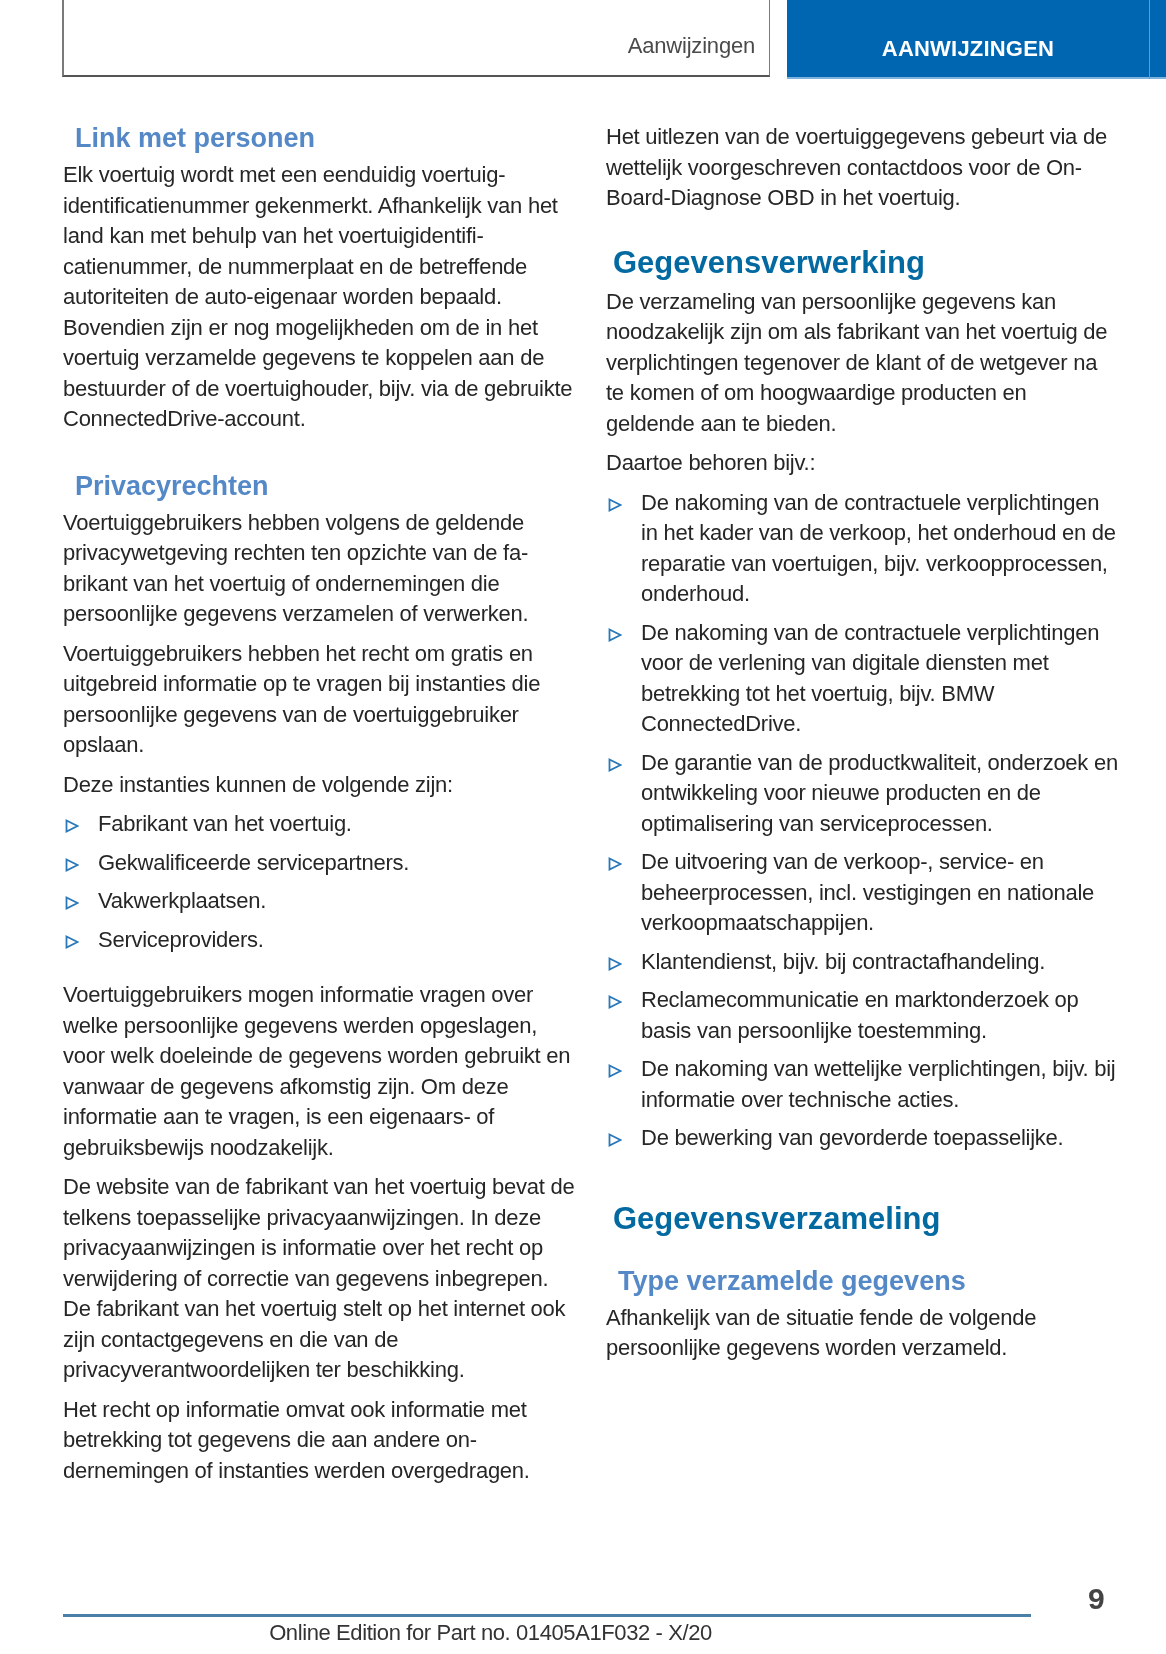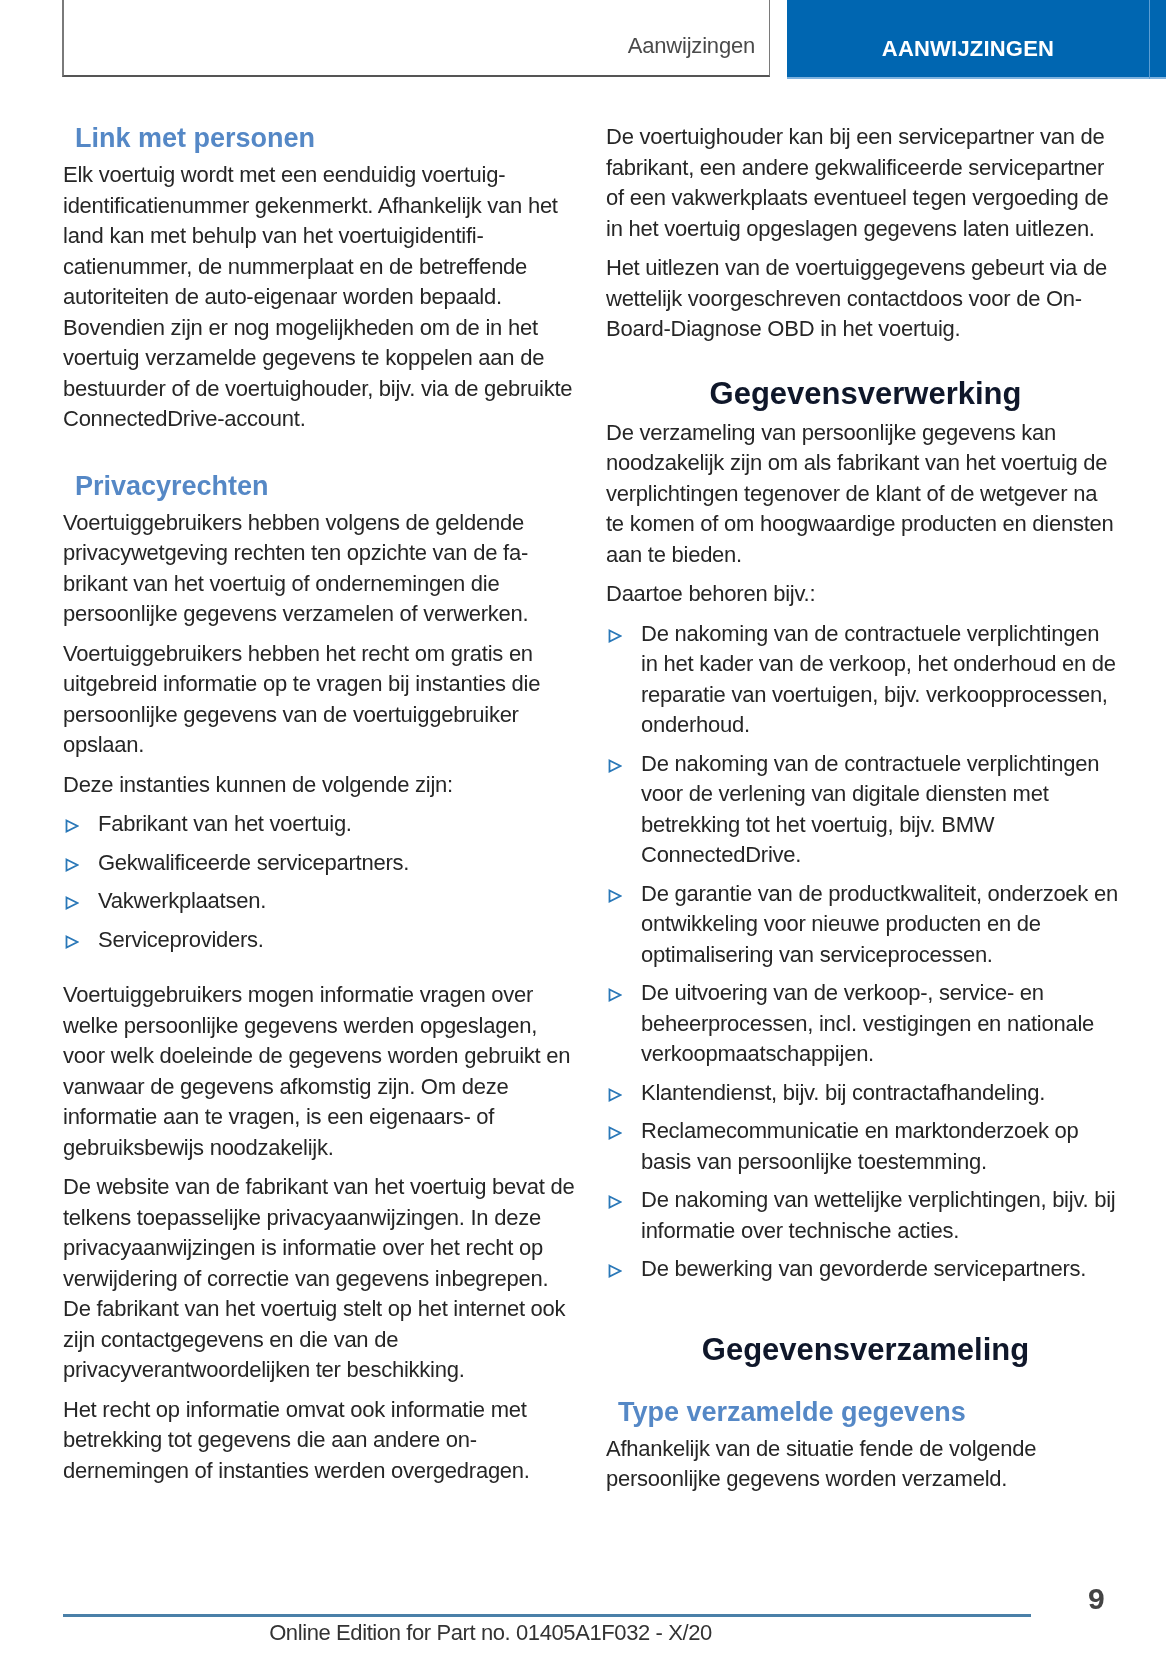--- a/index.html
+++ b/index.html
@@ -76,24 +76,23 @@
   .h-sub {
     font-size: 27px;
     font-weight: bold;
     color: #5588c6;
     margin: 0 0 6px 12px;
     line-height: 32px;
   }
   .h-main {
     font-size: 31px;
     font-weight: bold;
-    color: #0f172a;
+    color: #0369a1;
     margin: 0 0 6px 7px;
     line-height: 36px;
-    text-align: center;
   }
   p {
     margin: 0 0 9px 0;
     font-size: 22px;
     line-height: 30.5px;
     letter-spacing: -0.25px;
   }
   ul.bullets {
     list-style: none;
     margin: 0 0 25px 0;
@@ -201,26 +200,25 @@
         </span>
       <span>Serviceproviders.</span>
     </li>
   </ul>
   <p>Voertuiggebruikers mogen informatie vragen over welke persoonlijke gegevens werden opge­slagen, voor welk doeleinde de gegevens wor­den gebruikt en vanwaar de gegevens afkomstig zijn. Om deze informatie aan te vragen, is een ei­genaars- of gebruiksbewijs noodzakelijk.</p>
   <p>De website van de fabrikant van het voertuig be­vat de telkens toepasselijke privacyaanwijzingen. In deze privacyaanwijzingen is informatie over het recht op verwijdering of correctie van gegevens inbegrepen. De fabrikant van het voertuig stelt op het internet ook zijn contactgegevens en die van de privacyverantwoordelijken ter beschik­king.</p>
   <p>Het recht op informatie omvat ook informatie met betrekking tot gegevens die aan andere on­dernemingen of instanties werden overgedragen.</p>
 </div>
 
 <div class="col col-right">
-  <p>De voertuighouder kan bij een servicepartner van de fabrikant, een andere gekwalificeerde service­partner of een vakwerkplaats eventueel tegen vergoeding de in het voertuig opgeslagen gege­vens laten uitlezen.</p>
   <p>Het uitlezen van de voertuiggegevens gebeurt via de wettelijk voorgeschreven contactdoos voor de On-Board-Diagnose OBD in het voer­tuig.</p>
 
   <div class="gap-md"></div>
   <h2 class="h-main">Gegevensverwerking</h2>
-  <p>De verzameling van persoonlijke gegevens kan noodzakelijk zijn om als fabrikant van het voertuig de verplichtingen tegenover de klant of de wet­gever na te komen of om hoogwaardige produc­ten en diensten aan te bieden.</p>
+  <p>De verzameling van persoonlijke gegevens kan noodzakelijk zijn om als fabrikant van het voertuig de verplichtingen tegenover de klant of de wet­gever na te komen of om hoogwaardige produc­ten en geldende aan te bieden.</p>
   <p>Daartoe behoren bijv.:</p>
   <ul class="bullets">
     <li>
       <span class="bullet">
           <svg width="14" height="14" viewBox="0 0 14 14">
             <polygon points="1.5,1.5 12.5,7 1.5,12.5" fill="none" stroke="#2a78b8" stroke-width="1.8"></polygon>
           </svg>
         </span>
       <span>De nakoming van de contractuele verplichtin­gen in het kader van de verkoop, het onder­houd en de reparatie van voertuigen, bijv. ver­koopprocessen, onderhoud.</span>
     </li>
@@ -271,21 +269,21 @@
           </svg>
         </span>
       <span>De nakoming van wettelijke verplichtingen, bijv. bij informatie over technische acties.</span>
     </li>
     <li>
       <span class="bullet">
           <svg width="14" height="14" viewBox="0 0 14 14">
             <polygon points="1.5,1.5 12.5,7 1.5,12.5" fill="none" stroke="#2a78b8" stroke-width="1.8"></polygon>
           </svg>
         </span>
-      <span>De bewerking van gevorderde servicepartners.</span>
+      <span>De bewerking van gevorderde toepasselijke.</span>
     </li>
   </ul>
 
   <div class="gap-md"></div>
   <h2 class="h-main">Gegevensverzameling</h2>
   <div class="gap-md"></div>
   <h3 class="h-sub">Type verzamelde gegevens</h3>
   <p>Afhankelijk van de situatie fende de volgende persoonlijke gegevens worden verzameld.</p>
 </div>
 

